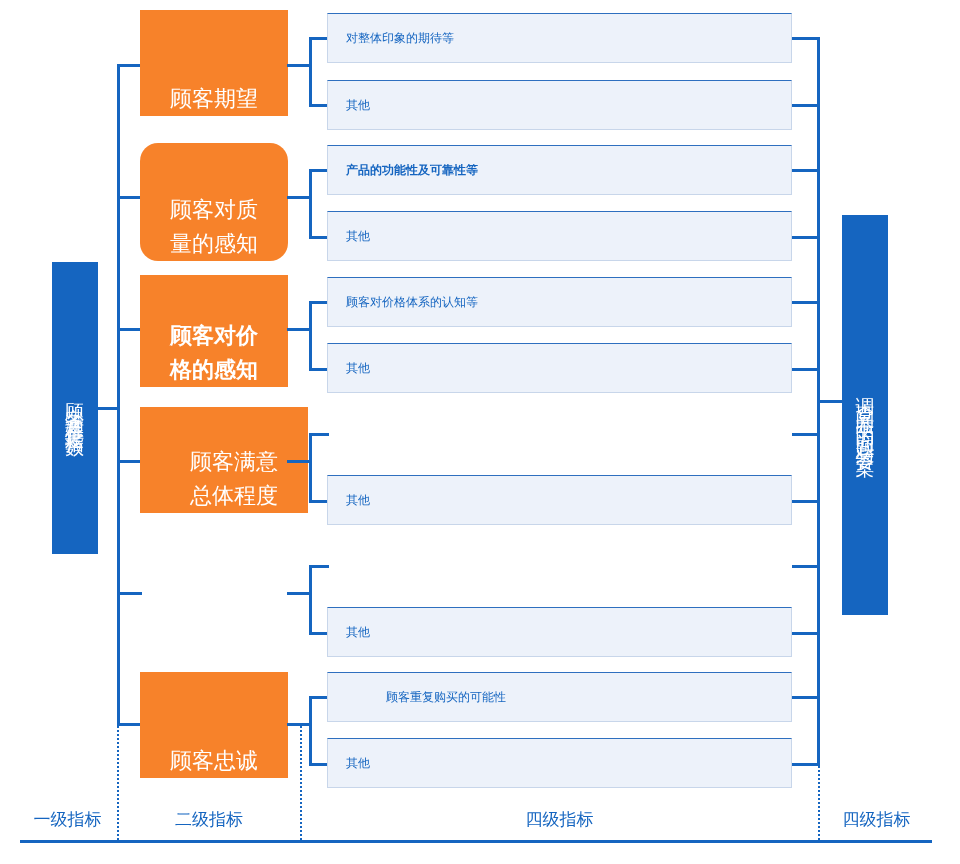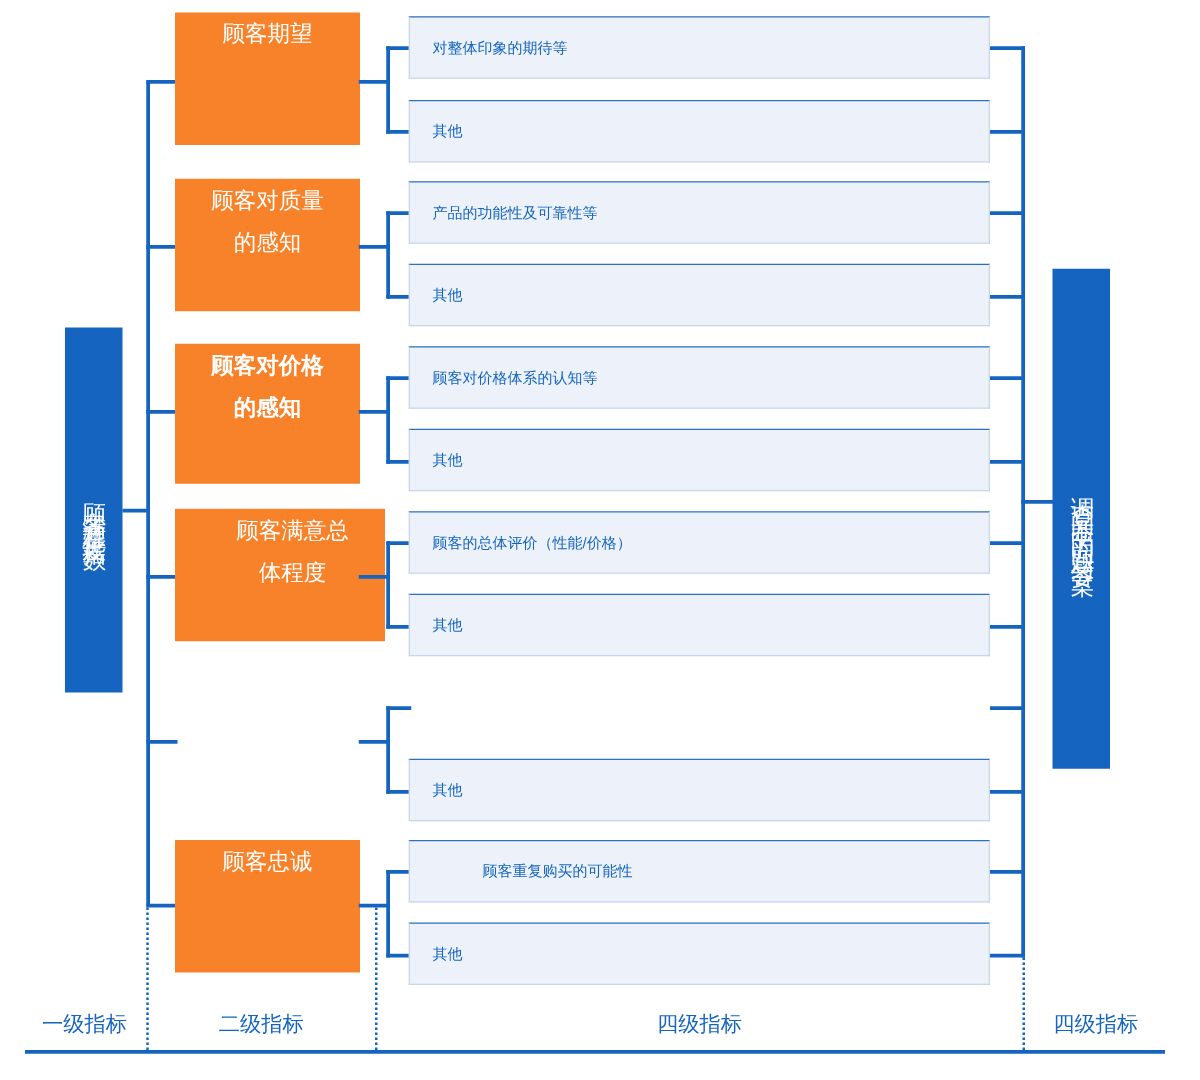--- a/index.html
+++ b/index.html
@@ -41,25 +41,25 @@
     white-space: nowrap;
   }
 
   
   .l2-box {
     position: absolute;
     left: 140px;
     width: 148px;
     background: #F7822A;
     color: #ffffff;
-    font-size: 18px;
+    font-size: 22px;
     line-height: 34px;
     text-align: center;
     display: flex;
-    align-items: flex-start;
+    align-items: flex-end;
     justify-content: center;
   }
   .l2-text {
     width: 100px;
     word-break: break-all;
   }
 
   
   .l3-box {
     position: absolute;
@@ -154,21 +154,21 @@
   <div class="hline" style="left:117px; top:64px;  width:25px;"></div>
   <div class="hline" style="left:117px; top:196px; width:25px;"></div>
   <div class="hline" style="left:117px; top:328px; width:25px;"></div>
   <div class="hline" style="left:117px; top:460px; width:25px;"></div>
   <div class="hline" style="left:117px; top:592px; width:25px;"></div>
   <div class="hline" style="left:117px; top:723px; width:25px;"></div>
 
   <div class="l2-box" style="top:10px;  height:106px;">
     <span class="l2-text">顾客期望</span>
   </div>
-  <div class="l2-box" style="top:143px; height:106px;">
+  <div class="l2-box" style="top:143px; height:118px;border-radius:18px;">
     <span class="l2-text">顾客对质量的感知</span>
   </div>
   <div class="l2-box" style="top:275px; height:112px;font-weight:bold;">
     <span class="l2-text">顾客对价格的感知</span>
   </div>
   <div class="l2-box" style="top:407px; height:106px;padding-left:20px;">
     <span class="l2-text">顾客满意总体程度</span>
   </div>
   <div class="l2-box" style="top:672px; height:106px;">
     <span class="l2-text">顾客忠诚</span>
@@ -203,34 +203,31 @@
   <div class="vline" style="left:309px; top:696px; height:70px;"></div>
   <div class="hline" style="left:309px; top:696px; width:20px;"></div>
   <div class="hline" style="left:309px; top:763px; width:20px;"></div>
 
   <div class="l3-box" style="top:13px;">
     <span class="l3-text">对整体印象的期待等</span>
   </div>
   <div class="l3-box" style="top:80px;">
     <span class="l3-text">其他</span>
   </div>
-  <div class="l3-box" style="top:145px;">
+  <div class="l3-box" style="top:145px;font-weight:bold;">
     <span class="l3-text">产品的功能性及可靠性等</span>
   </div>
   <div class="l3-box" style="top:211px;">
     <span class="l3-text">其他</span>
   </div>
   <div class="l3-box" style="top:277px;">
     <span class="l3-text">顾客对价格体系的认知等</span>
   </div>
   <div class="l3-box" style="top:343px;">
     <span class="l3-text">其他</span>
-  </div>
-  <div class="l3-box" style="top:409px;">
-    <span class="l3-text">顾客的总体评价（性能/价格）</span>
   </div>
   <div class="l3-box" style="top:475px;">
     <span class="l3-text">其他</span>
   </div>
   <div class="l3-box" style="top:607px;">
     <span class="l3-text">其他</span>
   </div>
   <div class="l3-box" style="top:672px;padding-left:40px;">
     <span class="l3-text">顾客重复购买的可能性</span>
   </div>

